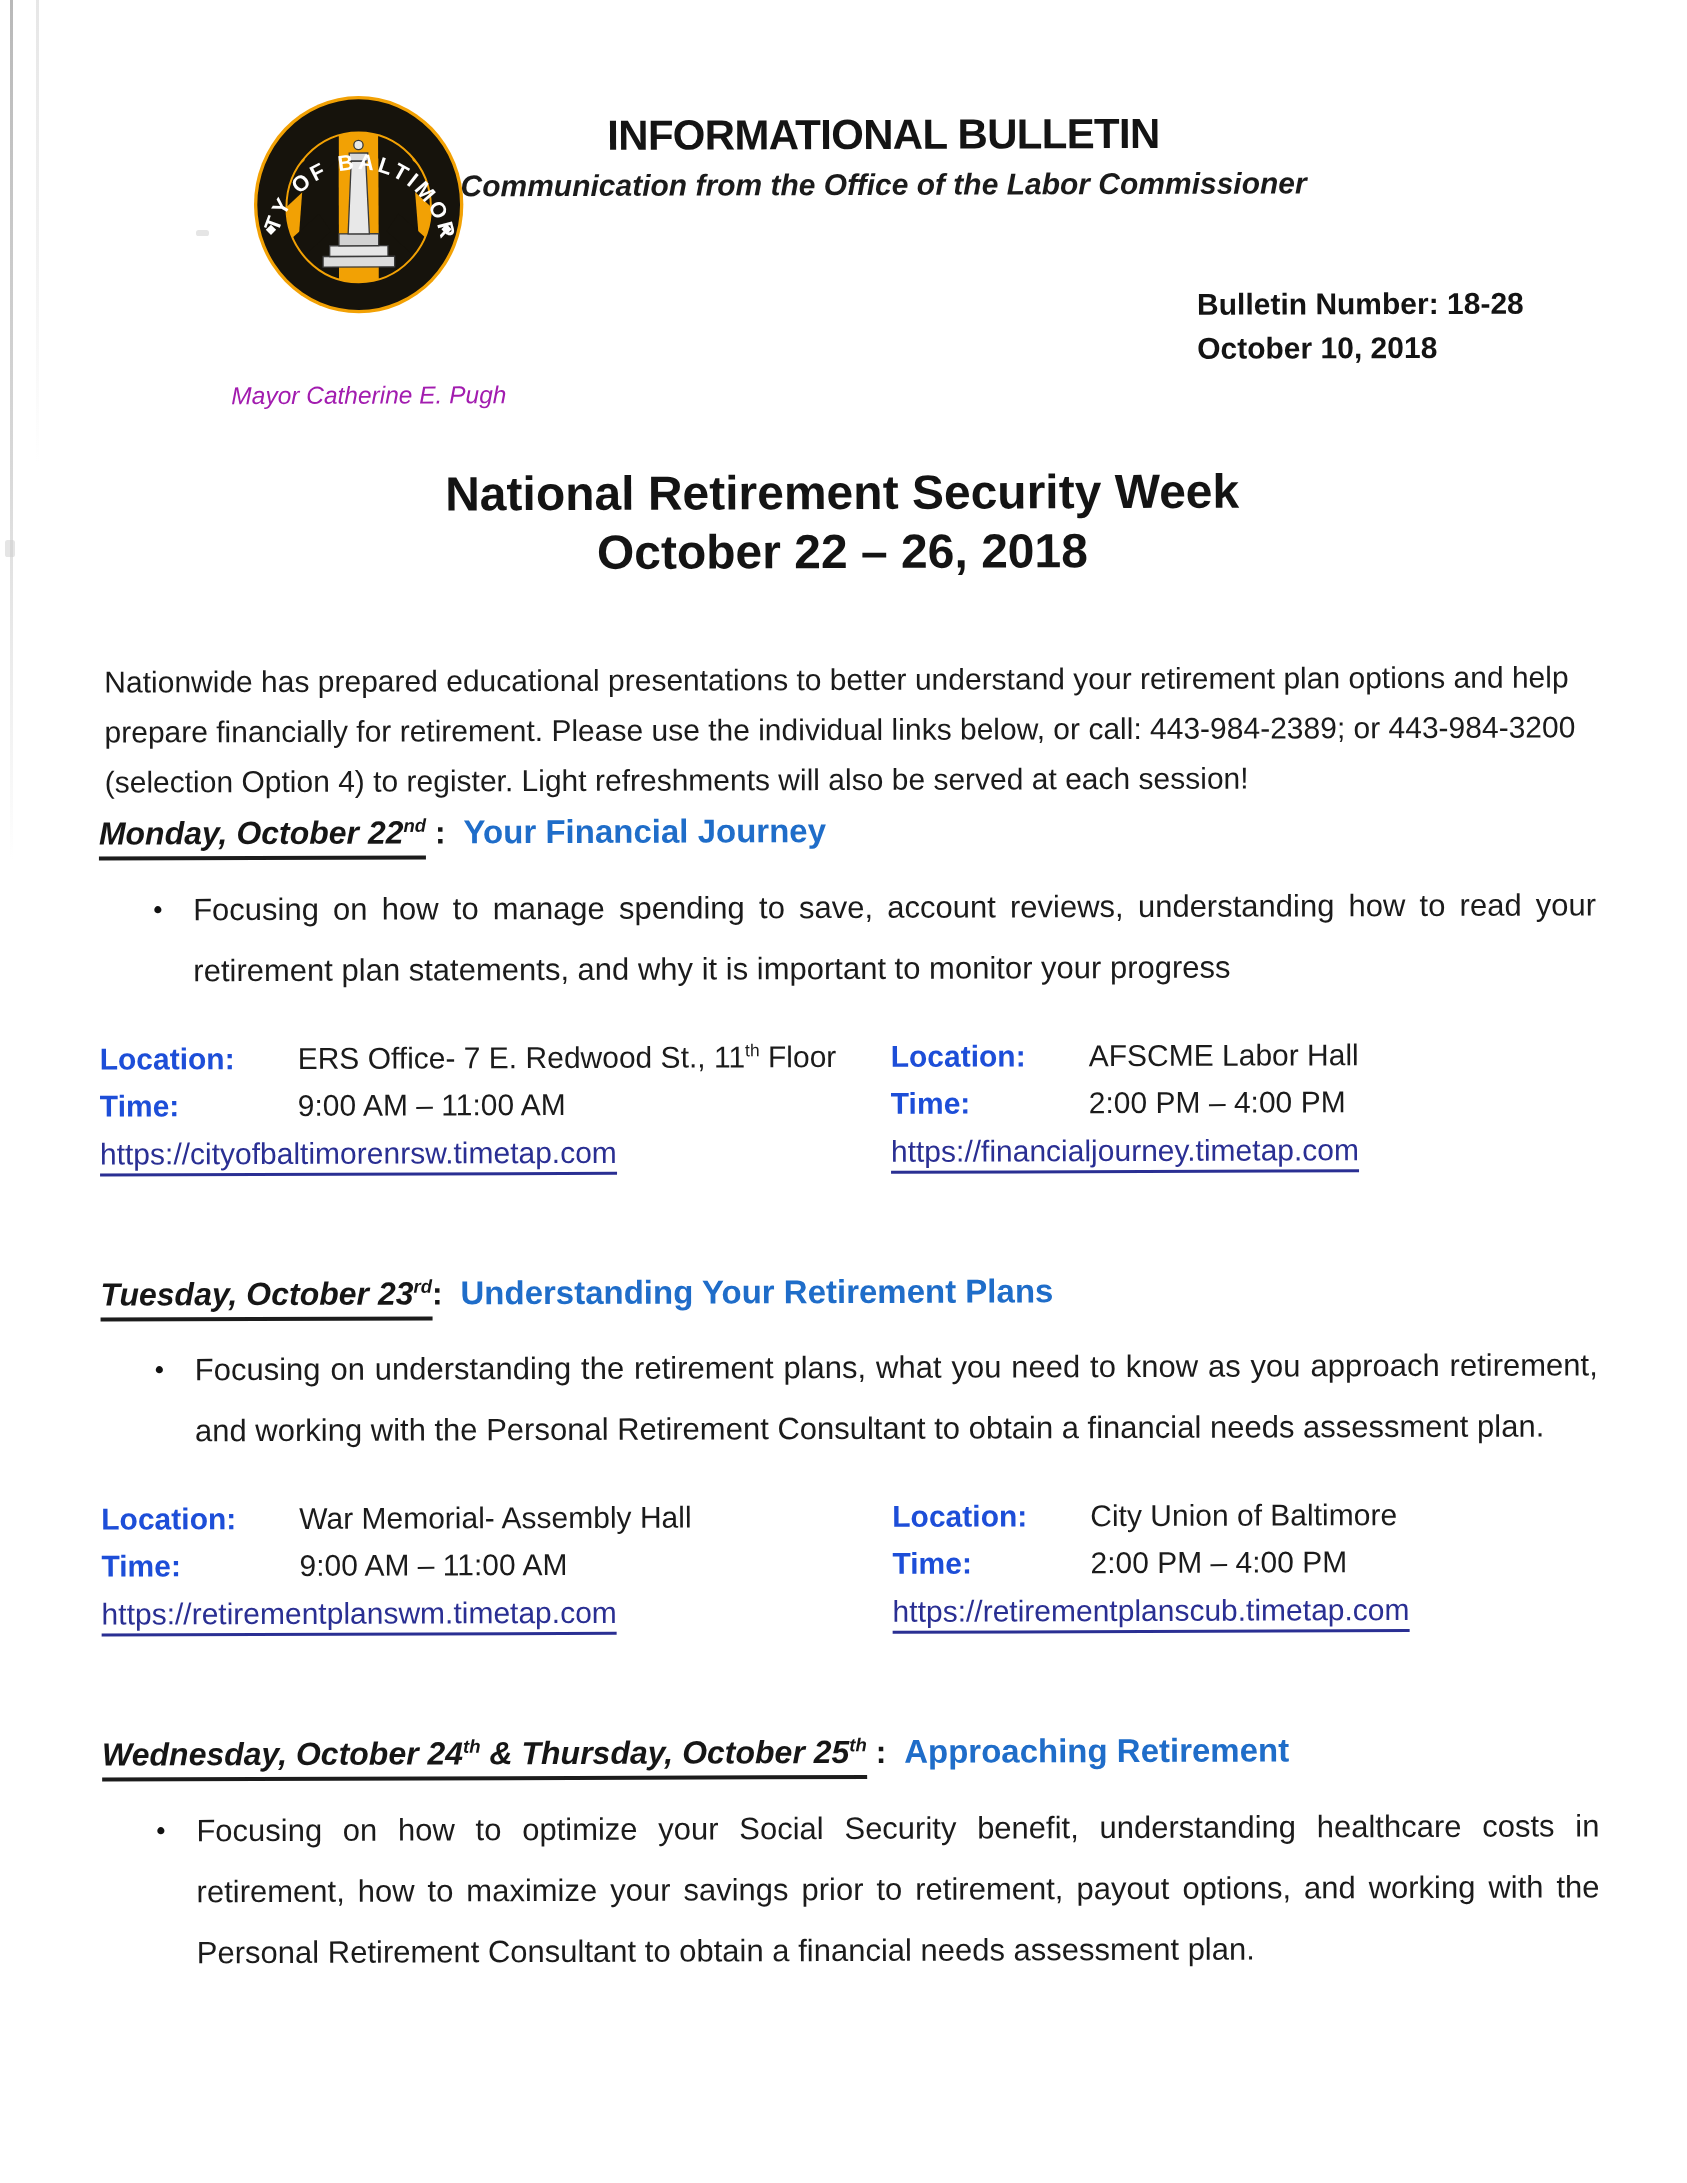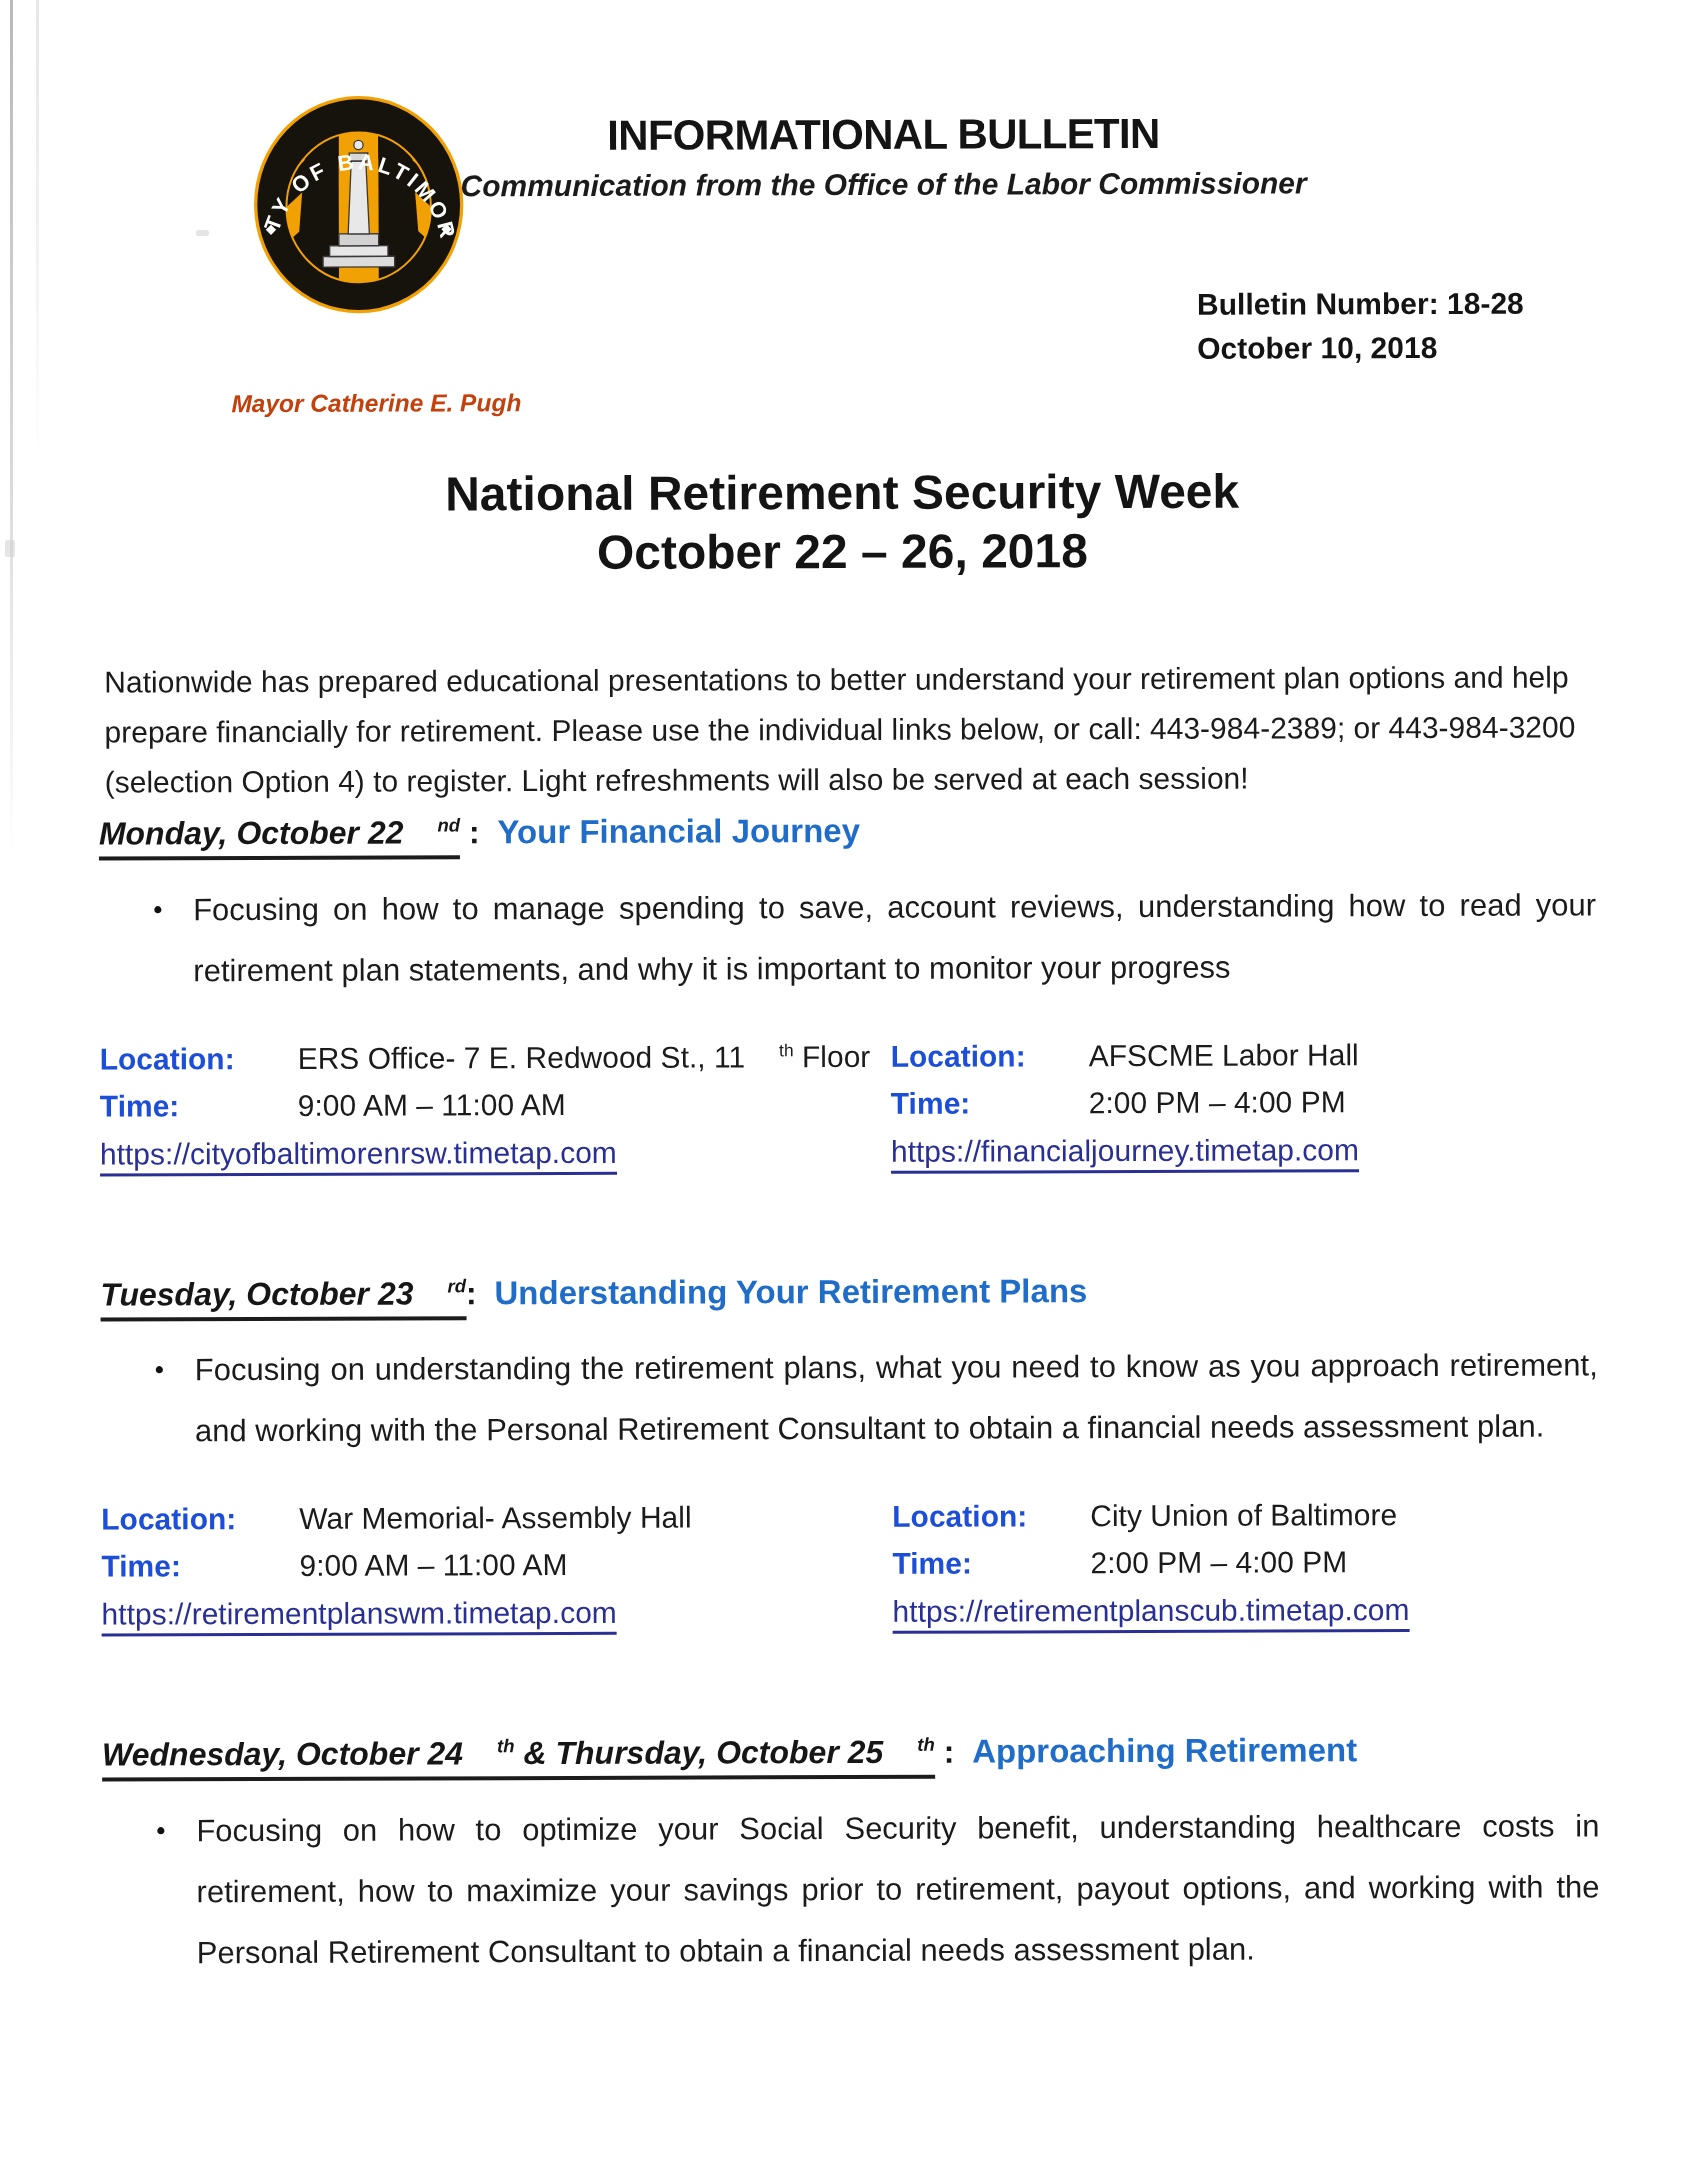--- a/index.html
+++ b/index.html
@@ -17,38 +17,38 @@
   .smudge{position:absolute;background:#cfcfcf;opacity:.55;border-radius:2.6px;pointer-events:none;}
   .smudge.s1{left:196px;top:230px;width:13.2px;height:6px;}
   .smudge.s2{left:5.3px;top:540px;width:9.3px;height:17px;}
 
   
   .seal{position:absolute;left:255px;top:93px;width:212px;height:220px;}
   .masthead{position:absolute;left:423px;top:111px;width:926px;text-align:center;}
   .masthead h1{margin:0;font-size:42px;font-weight:bold;letter-spacing:-0.7px;color:#141414;}
   .masthead .subtitle{margin-top:9.3px;font-size:30px;font-style:italic;font-weight:600;color:#1b1b1b;}
   .bulletin-meta{position:absolute;left:1199px;top:284px;font-weight:bold;font-size:30px;line-height:44px;color:#141414;}
-  .mayor{position:absolute;left:233px;top:388px;font-style:italic;font-size:24.5px;color:#c2410c;font-weight:bold;}
+  .mayor{position:absolute;left:233px;top:380px;font-style:italic;font-size:24.5px;color:#a21caf;}
 
   
   .doc-title{position:absolute;left:0;right:0;top:463px;text-align:center;
     font-size:48px;font-weight:bold;line-height:59px;color:#141414;}
 
   
   .intro{position:absolute;left:105px;top:625px;width:1497px;font-size:30px;line-height:50px;color:#1b1b1b;}
 
   
   .sessions{position:absolute;left:99px;top:812px;width:1497px;}
   .session{margin:0;}
   .session + .session{margin-top:99px;}
   .day-heading{margin:0;font-size:32px;white-space:nowrap;}
   .day{font-style:italic;font-weight:bold;color:#161616;border-bottom:4px solid #1c1c1c;padding-bottom:5.3px;}
   .sep{font-weight:bold;color:#161616;white-space:pre;}
   .topic{font-weight:bold;font-size:33px;color:#1f6dc9;}
-  sup{font-size:58%;vertical-align:super;line-height:0;margin-left:34px;}
+  sup{font-size:58%;vertical-align:super;line-height:0;}
 
   .bullet-row{display:flex;margin-top:26.5px;padding-left:54px;}
   .bullet-glyph{width:40px;font-size:26.5px;line-height:61px;color:#111;flex:0 0 40px;}
   .bullet-text{margin:0;flex:1;font-size:31px;line-height:61px;text-align:justify;color:#1b1b1b;}
 
   .slots{display:flex;margin-top:34px;}
   .slot{width:791px;flex:0 0 791px;}
   .slot.right{width:auto;flex:1;}
   .kv{display:flex;font-size:30px;line-height:47px;}
   .kv .k{width:198px;flex:0 0 198px;font-weight:bold;color:#1d4ed8;}

